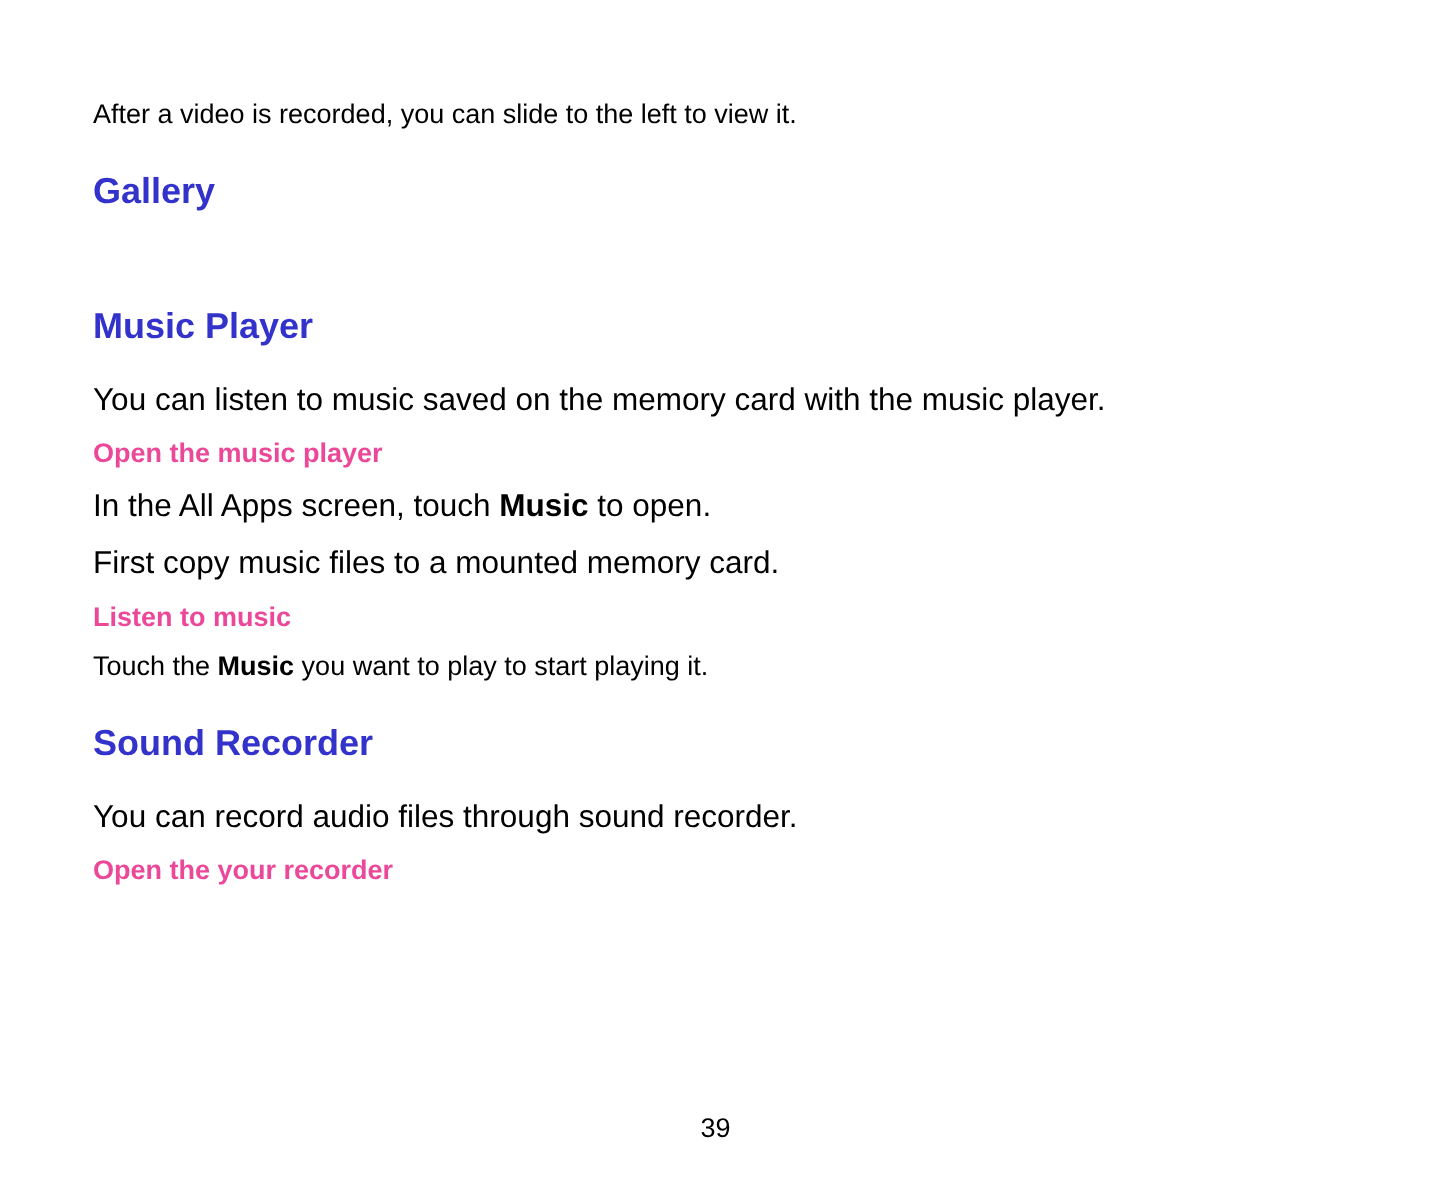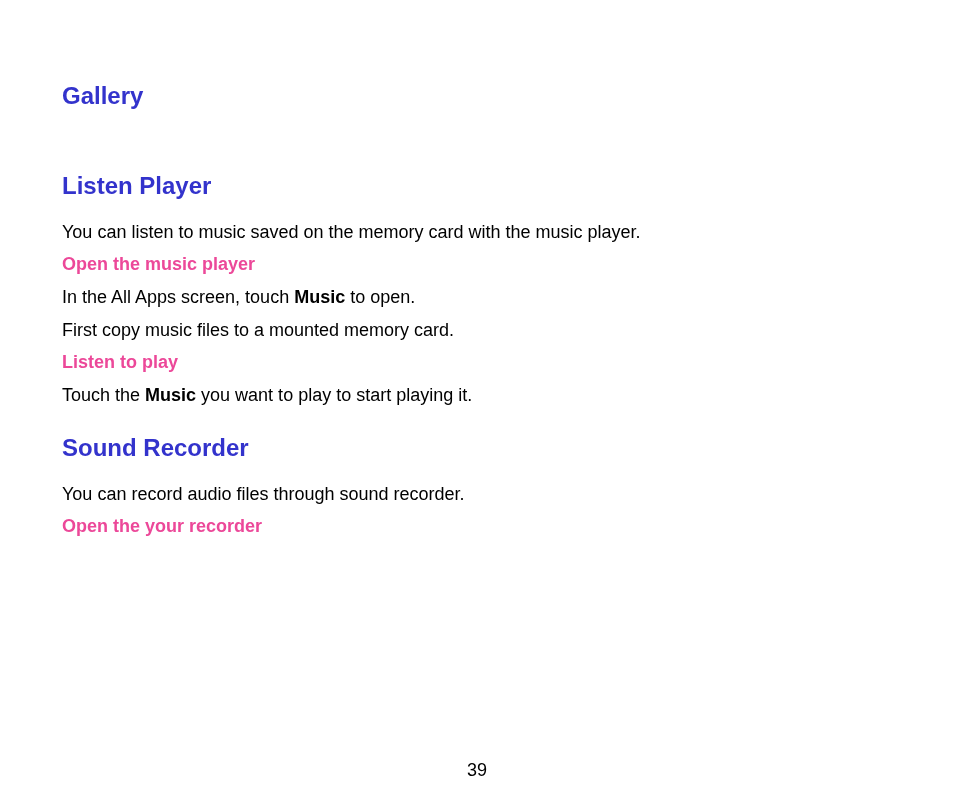--- a/index.html
+++ b/index.html
@@ -17,72 +17,73 @@
     height: 789px;
     padding: 60px 62px 30px 62px;
     position: relative;
   }
   .body-text {
     font-size: 18px;
     line-height: 1.8;
     margin: 0 0 14px 0;
   }
   .body-text-tight {
-    font-size: 18px;
+    font-size: 21px;
     line-height: 1.8;
     margin: 0;
   }
   h2.section-heading {
     font-size: 24px;
     font-weight: bold;
     color: #3333cc;
     margin: 22px 0 16px 0;
   }
   h3.sub-heading {
     font-size: 18px;
     font-weight: bold;
     color: #ec4899;
     margin: 6px 0 6px 0;
   }
   .bold { font-weight: bold; }
   .gap { height: 24px; }
   .page-number {
     position: absolute;
-    bottom: 8px;
+    bottom: 26px;
     left: 0;
     width: 100%;
     text-align: center;
     font-size: 18px;
     color: #000;
   }
 </style>
 </head>
 <body>
 
 <div class="page">
 
+  <p class="body-text">After a video is recorded, you can slide to the left to view it.</p>
 
   <h2 class="section-heading">Gallery</h2>
 
 
   <div class="gap"></div>
 
-  <h2 class="section-heading">Listen Player</h2>
+  <h2 class="section-heading">Music Player</h2>
 
   <p class="body-text-tight">You can listen to music saved on the memory card with the music player.</p>
 
   <h3 class="sub-heading">Open the music player</h3>
 
   <p class="body-text-tight">
     <span>In the All Apps screen, touch </span><span class="bold">Music</span><span> to open.</span>
   </p>
 
   <p class="body-text-tight">First copy music files to a mounted memory card.</p>
 
-  <h3 class="sub-heading">Listen to play</h3>
+  <h3 class="sub-heading">Listen to music</h3>
 
   <p class="body-text">
     <span>Touch the </span><span class="bold">Music</span><span> you want to play to start playing it.</span>
   </p>
 
   <h2 class="section-heading">Sound Recorder</h2>
 
   <p class="body-text-tight">You can record audio files through sound recorder.</p>
 
   <h3 class="sub-heading">Open the your recorder</h3>

